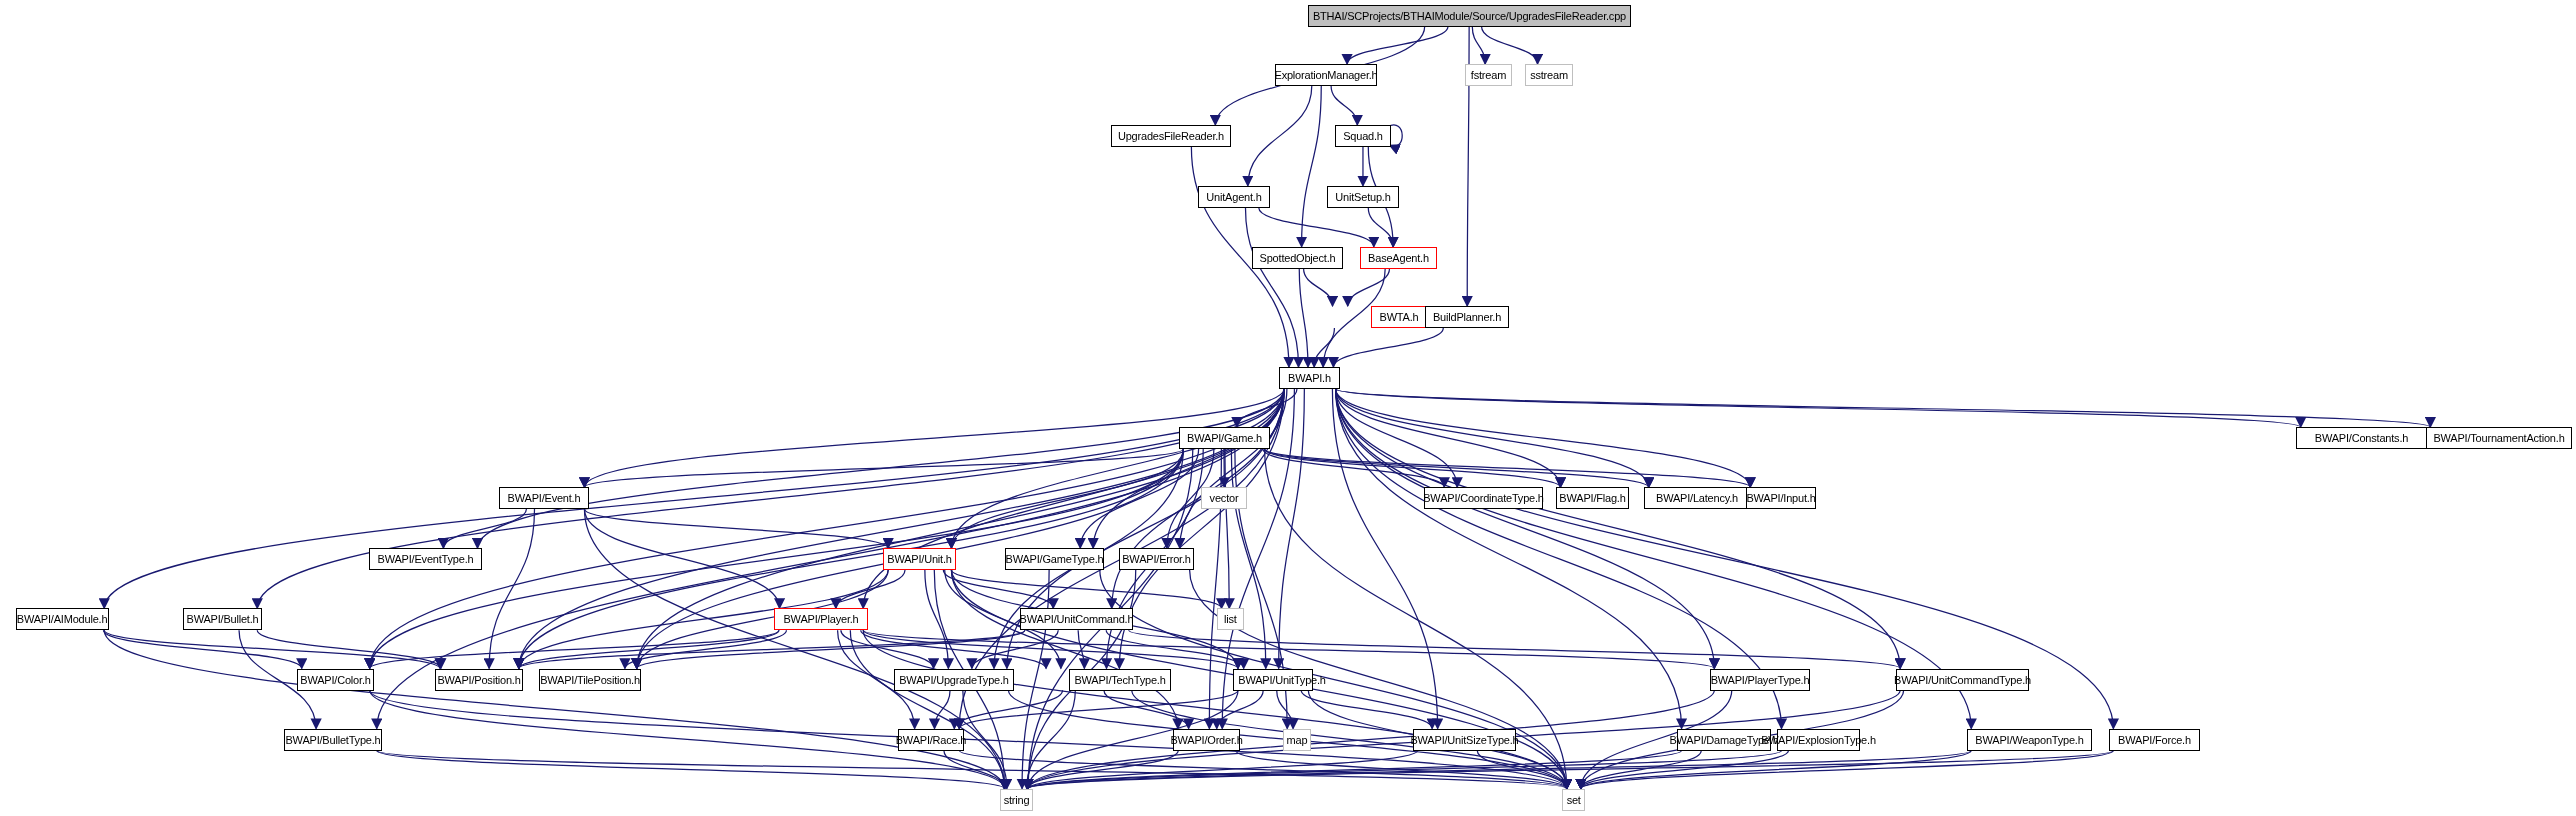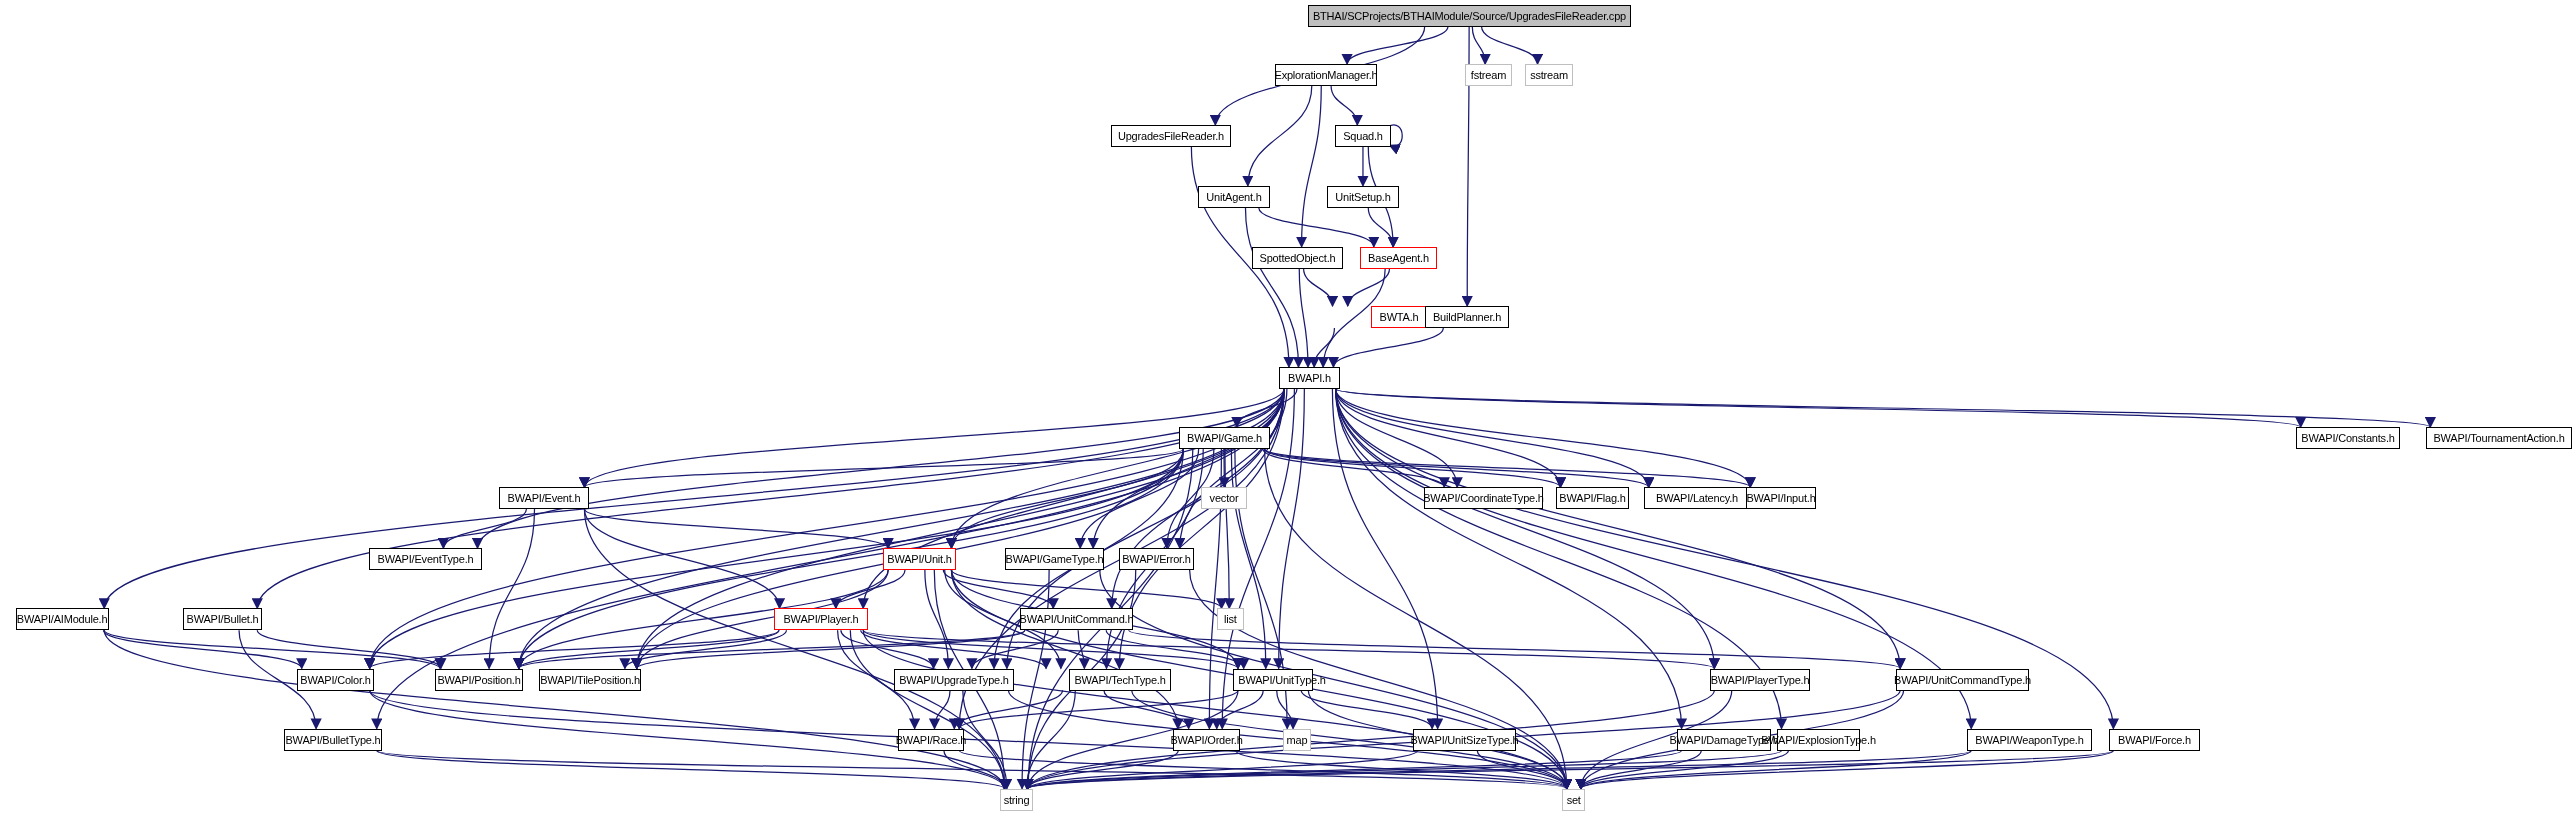--- a/index.html
+++ b/index.html
@@ -197,21 +197,21 @@
   <div class="node" style="left:1425px;top:306px;width:84px;">BuildPlanner.h</div>
 
   <div class="node" style="left:1279px;top:367px;width:61px;">BWAPI.h</div>
 
   <div class="node" style="left:1179px;top:427px;width:91px;">BWAPI/Game.h</div>
   <div class="node sys" style="left:1201px;top:487px;width:46px;">vector</div>
   <div class="node" style="left:1424px;top:487px;width:119px;">BWAPI/CoordinateType.h</div>
   <div class="node" style="left:1556px;top:487px;width:73px;">BWAPI/Flag.h</div>
   <div class="node" style="left:1644px;top:487px;width:106px;">BWAPI/Latency.h</div>
   <div class="node" style="left:1746px;top:487px;width:70px;">BWAPI/Input.h</div>
-  <div class="node" style="left:2296px;top:427px;width:104px;">BWAPI/Constants.h</div>
+  <div class="node" style="left:2296px;top:427px;width:131px;">BWAPI/Constants.h</div>
   <div class="node" style="left:2426px;top:427px;width:146px;">BWAPI/TournamentAction.h</div>
 
   <div class="node" style="left:499px;top:487px;width:90px;">BWAPI/Event.h</div>
   <div class="node" style="left:369px;top:548px;width:113px;">BWAPI/EventType.h</div>
 
   <div class="node trunc" style="left:883px;top:548px;width:73px;">BWAPI/Unit.h</div>
   <div class="node" style="left:1005px;top:548px;width:99px;">BWAPI/GameType.h</div>
   <div class="node" style="left:1119px;top:548px;width:75px;">BWAPI/Error.h</div>
   <div class="node sys" style="left:1217px;top:608px;width:26.6px;">list</div>
   <div class="node" style="left:1020px;top:608px;width:113px;">BWAPI/UnitCommand.h</div>

